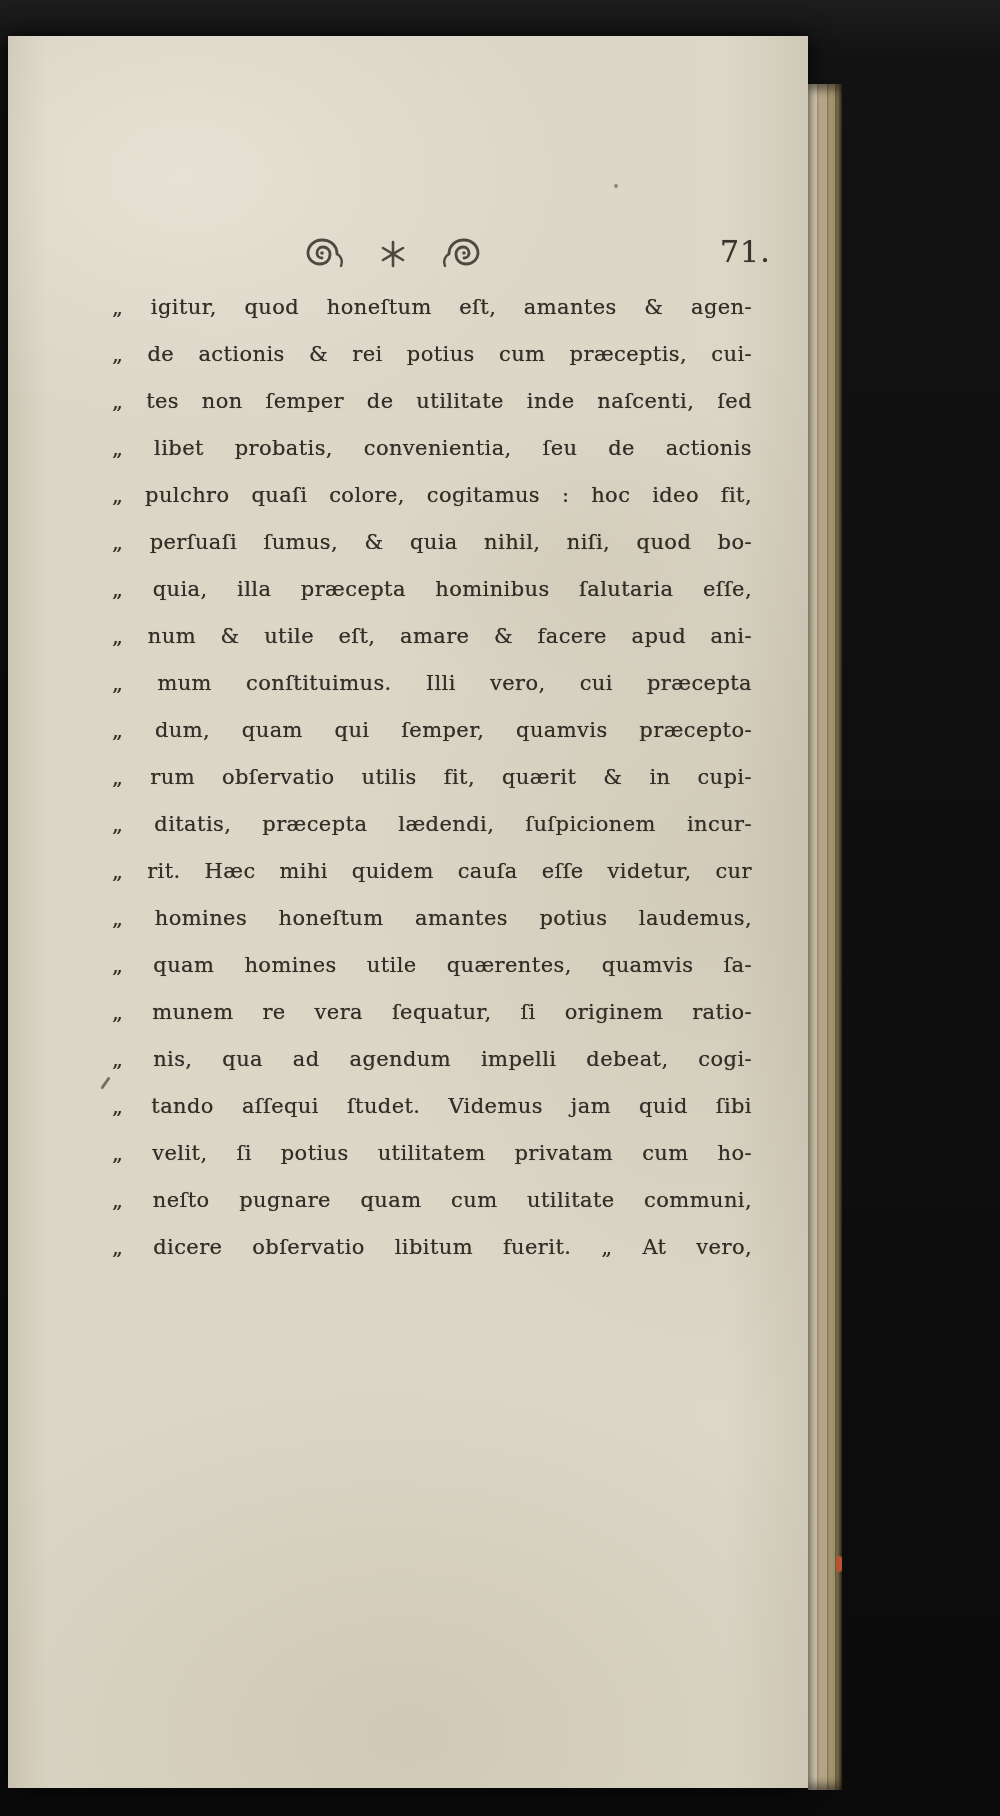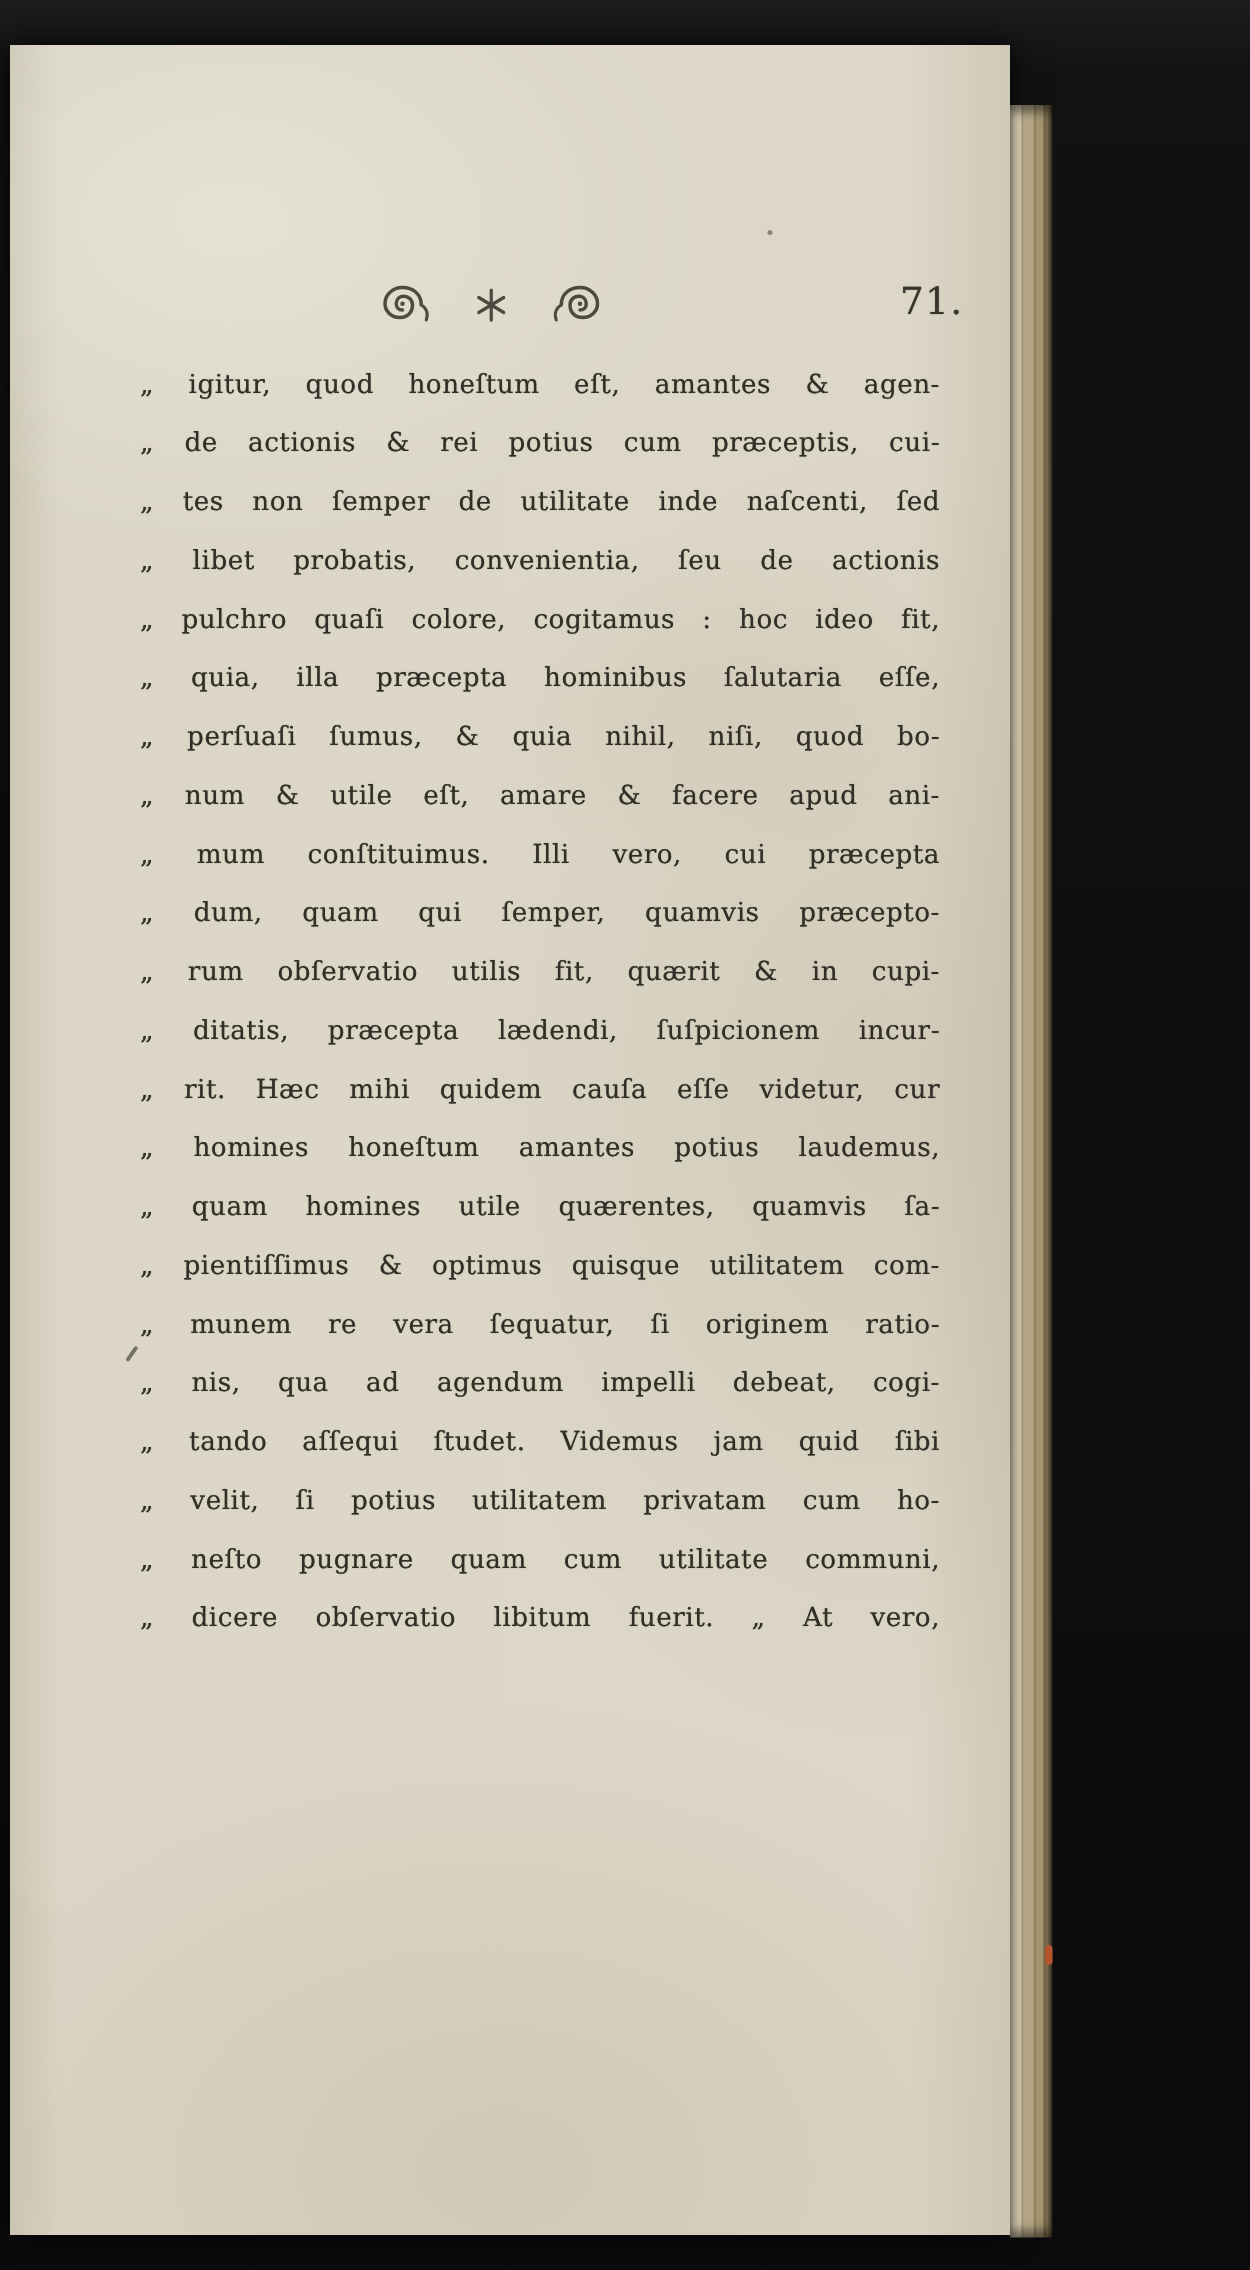--- a/index.html
+++ b/index.html
@@ -51,21 +51,21 @@
     top: 1556px;
     width: 6px;
     height: 16px;
     border-radius: 3px;
     background: #b5542e;
   }
 
   .header-row {
     position: absolute;
     left: 0;
-    top: 186px;
+    top: 196px;
     width: 800px;
     height: 52px;
     padding-left: 27px;
   }
 
   .ornament-group {
     position: absolute;
     left: 295px;
     top: 4px;
     width: 180px;
@@ -164,31 +164,30 @@
     </div>
     <div class="page-number">71.</div>
   </div>
 
   <div class="text-block">
     <div class="text-line">„ igitur, quod honeſtum eſt, amantes &amp; agen-</div>
     <div class="text-line">„ de actionis &amp; rei potius cum præceptis, cui-</div>
     <div class="text-line">„ tes non ſemper de utilitate inde naſcenti, ſed</div>
     <div class="text-line">„ libet probatis, convenientia, ſeu de actionis</div>
     <div class="text-line">„ pulchro quaſi colore, cogitamus : hoc ideo fit,</div>
+    <div class="text-line">„ perſuaſi ſumus, &amp; quia nihil, niſi, quod bo-</div>
     <div class="text-line">„ quia, illa præcepta hominibus ſalutaria eſſe,</div>
-    <div class="text-line">„ perſuaſi ſumus, &amp; quia nihil, niſi, quod bo-</div>
     <div class="text-line">„ num &amp; utile eſt, amare &amp; facere apud ani-</div>
     <div class="text-line">„ mum conſtituimus. Illi vero, cui præcepta</div>
     <div class="text-line">„ dum, quam qui ſemper, quamvis præcepto-</div>
     <div class="text-line">„ rum obſervatio utilis fit, quærit &amp; in cupi-</div>
     <div class="text-line">„ ditatis, præcepta lædendi, ſuſpicionem incur-</div>
     <div class="text-line">„ rit. Hæc mihi quidem cauſa eſſe videtur, cur</div>
     <div class="text-line">„ homines honeſtum amantes potius laudemus,</div>
     <div class="text-line">„ quam homines utile quærentes, quamvis ſa-</div>
-    <div class="text-line">„ pientiſſimus &amp; optimus quisque utilitatem com-</div>
     <div class="text-line">„ munem re vera ſequatur, ſi originem ratio-</div>
     <div class="text-line">„ nis, qua ad agendum impelli debeat, cogi-</div>
     <div class="text-line">„ tando aſſequi ſtudet. Videmus jam quid ſibi</div>
     <div class="text-line">„ velit, ſi potius utilitatem privatam cum ho-</div>
     <div class="text-line">„ neſto pugnare quam cum utilitate communi,</div>
     <div class="text-line">„ dicere obſervatio libitum fuerit. „ At vero,</div>
   </div>
 
   <div class="stray-mark"></div>
   <div class="speck-a"></div>

